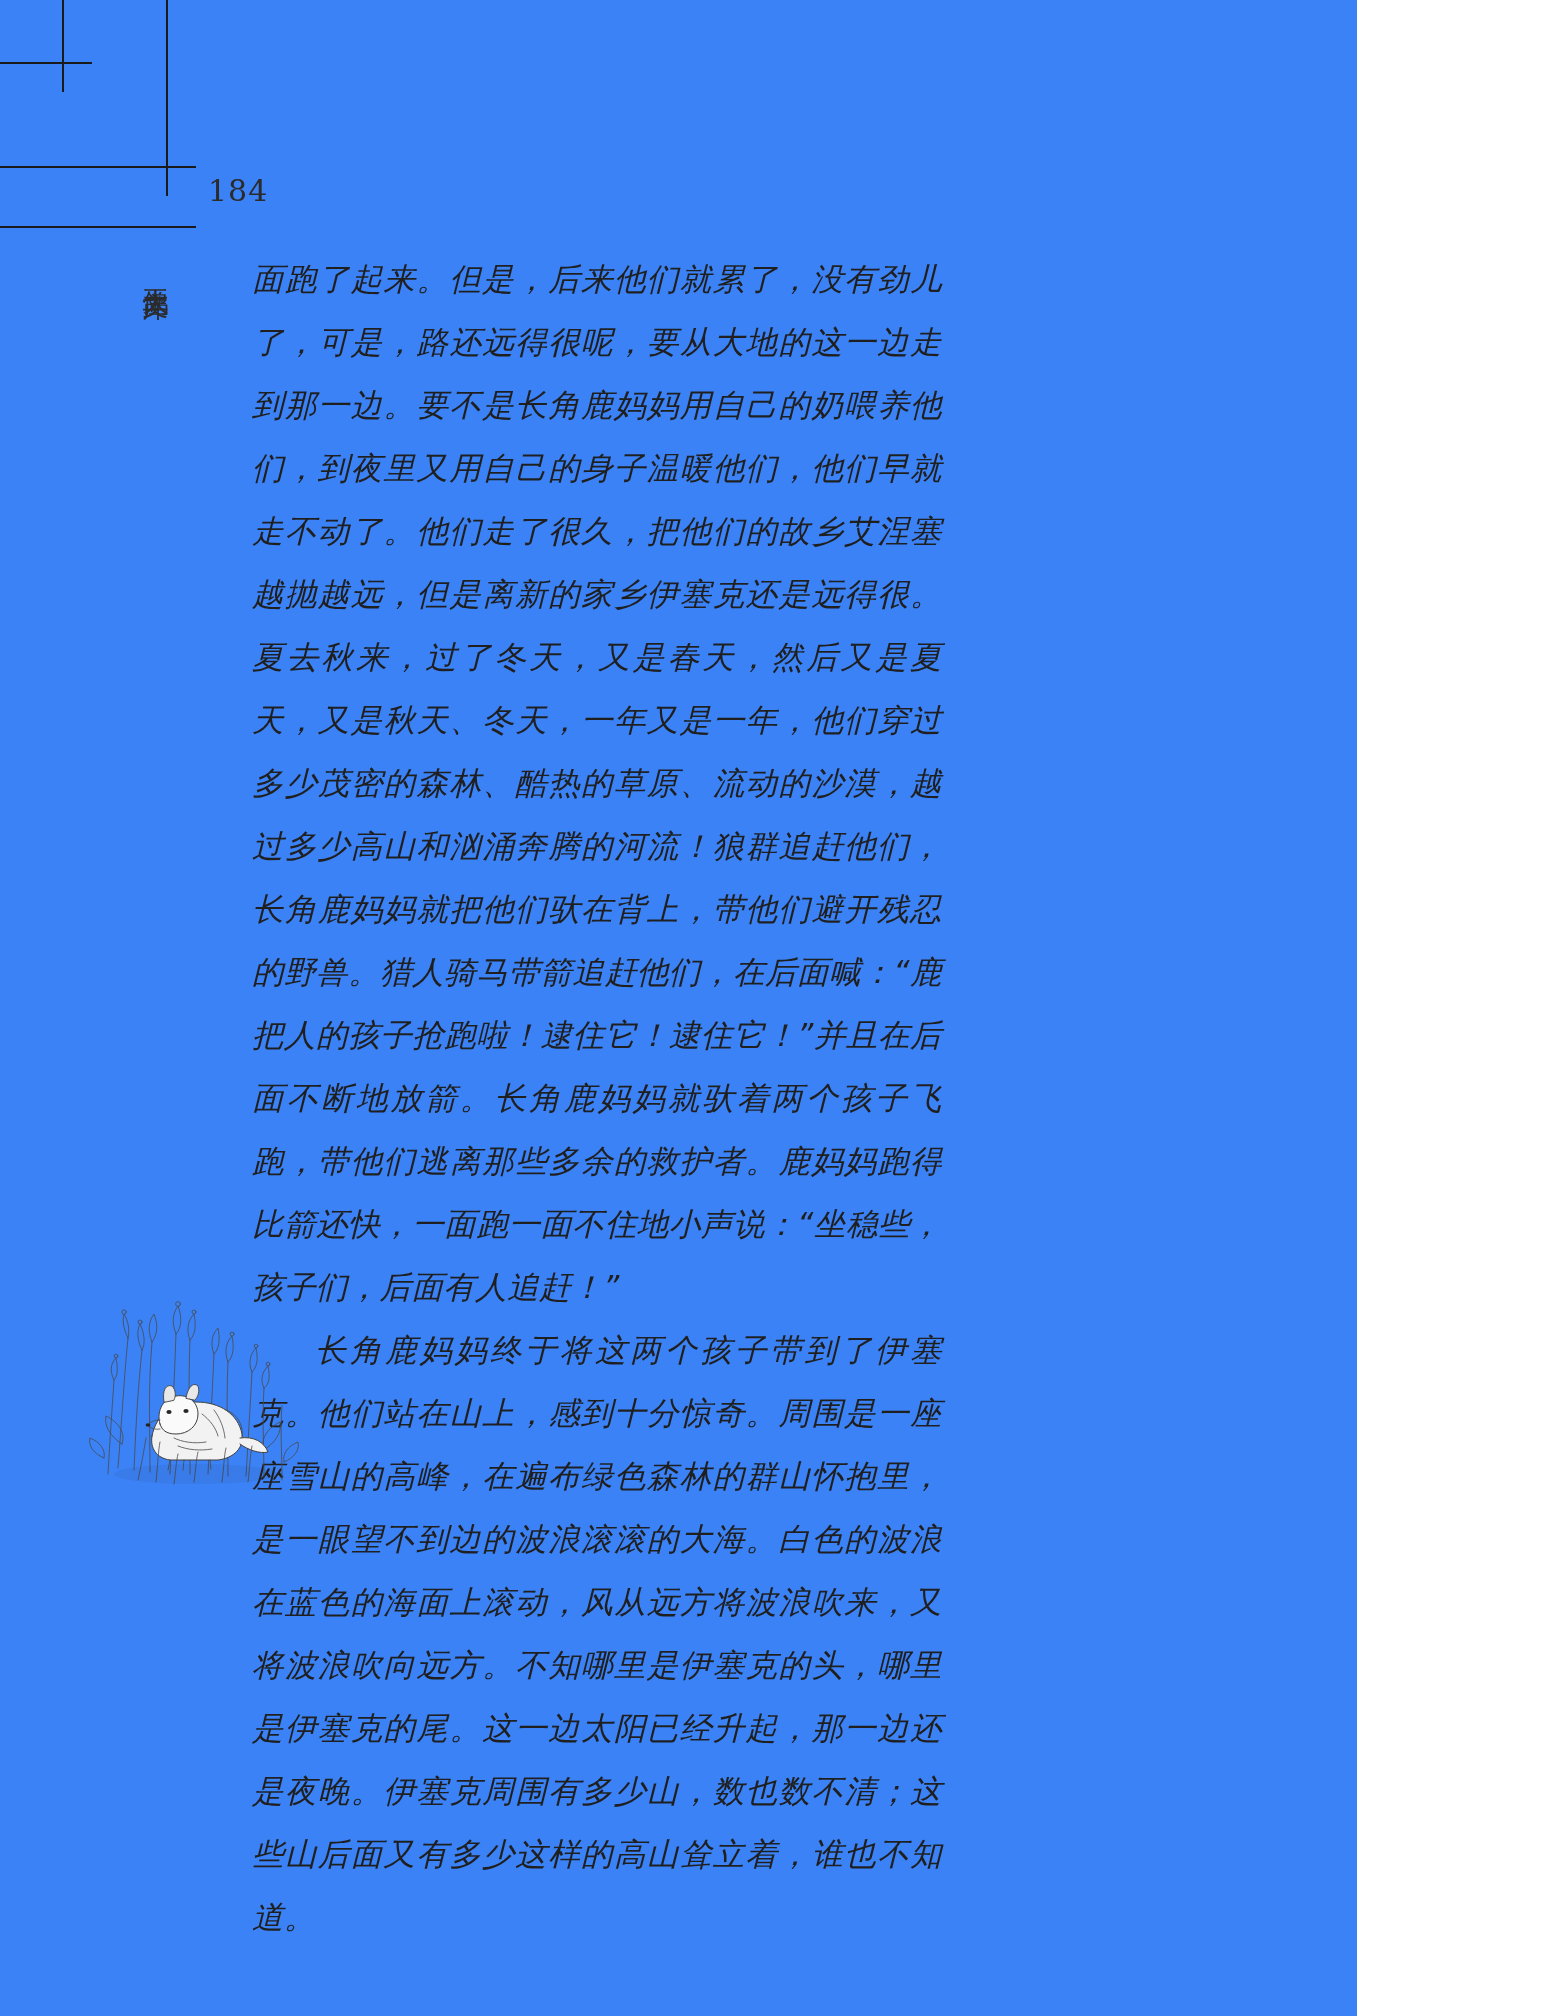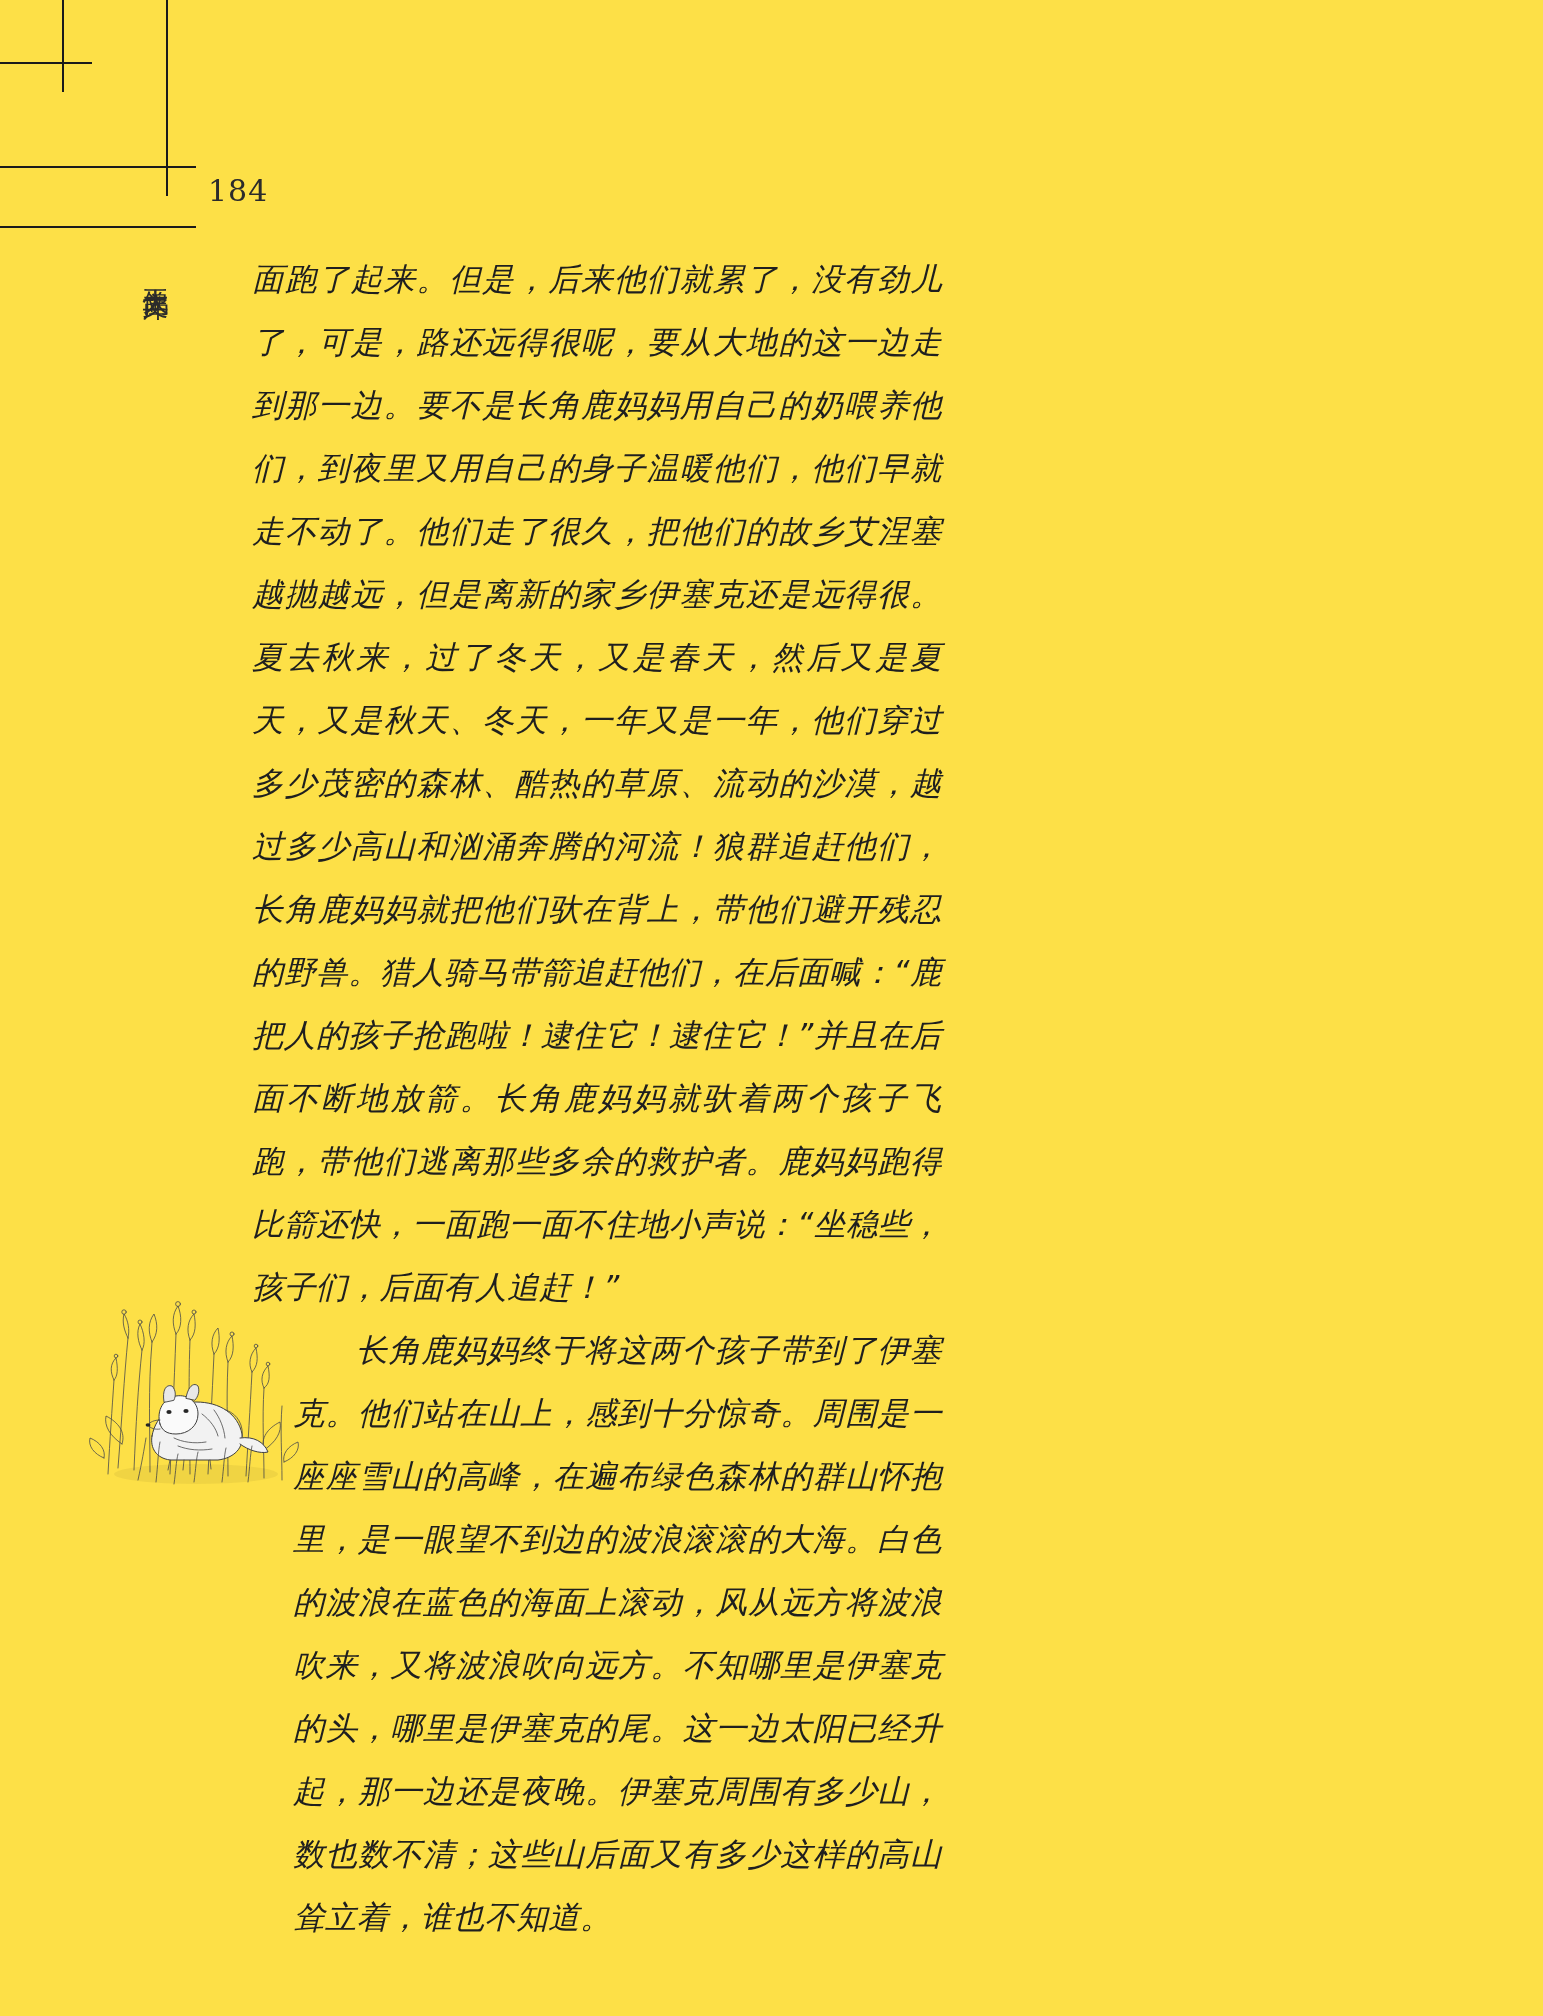--- a/index.html
+++ b/index.html
@@ -5,23 +5,23 @@
   html, body {
     margin: 0;
     padding: 0;
     background: #ffffff;
   }
   body {
     font-family: "DejaVu Sans", "Liberation Sans", sans-serif;
   }
   #page {
     position: relative;
-    width: 1543px;
+    width: 1357px;
     height: 2016px;
-    background: #fde047;
+    background: #3b82f6;
     overflow: hidden;
   }
 
   
   .crop {
     position: absolute;
     width: 0;
     height: 0;
   }
   .crop i {
@@ -87,21 +87,21 @@
   .para {
     margin: 0;
     font-size: 31.5px;
     line-height: 63px;
     color: #1f1f1f;
     text-align: justify;
     text-justify: inter-character;
     letter-spacing: 0.4px;
     font-family: "DejaVu Sans", "Liberation Sans", sans-serif;
   }
-  .para.indent { text-indent: 2em; margin-left: 41px; }
+  .para.indent { text-indent: 2em; }
 
   
   .illus {
     position: absolute;
     left: 78px;
     top: 1238px;
     width: 230px;
     height: 250px;
   }
   .illus svg { display: block; width: 100%; height: 100%; }

